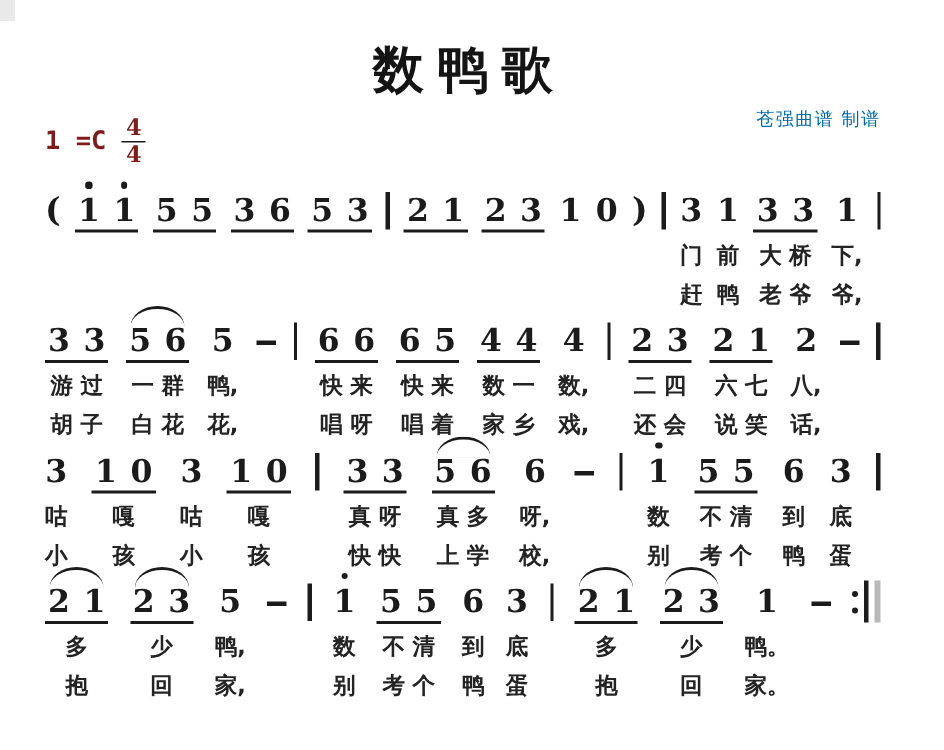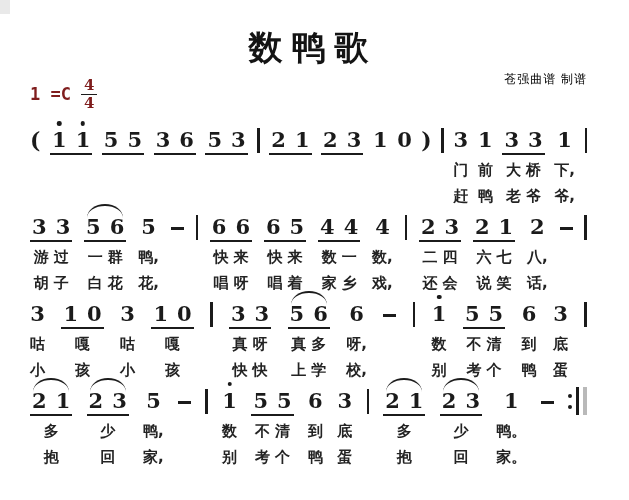--- a/index.html
+++ b/index.html
@@ -17,21 +17,21 @@
     color:#141414;line-height:1.15;
   }
 
   .header-row{display:flex;justify-content:space-between;align-items:flex-start;margin-top:2px;height:42px;}
   .keysig{display:flex;align-items:center;gap:10px;margin-top:8px;
     font-family:"DejaVu Sans Mono",monospace;font-size:17px;font-weight:600;color:#7f1d1d;}
   .frac{display:flex;flex-direction:column;align-items:center;
     font-family:"DejaVu Serif",serif;font-size:15px;font-weight:700;line-height:1.1;}
   .frac .den{border-top:1.6px solid #1b1b1b;}
   .frac span{padding:0 3px;}
-  .credit{font-size:12px;color:#000000;margin-top:2px;letter-spacing:1px;}
+  .credit{font-size:12px;color:#0369a1;margin-top:2px;letter-spacing:1px;}
 
   #score{margin-top:8px;}
   .system{display:flex;justify-content:space-between;align-items:flex-start;}
   .tok{display:flex;flex-direction:column;align-items:center;}
 
   .na{height:36px;display:flex;align-items:flex-end;position:relative;}
   .digit{font-family:"DejaVu Serif",serif;font-weight:700;font-size:21px;line-height:1;position:relative;color:#1b1b1b;}
   .grp{position:relative;}
   .digits{display:flex;gap:9px;padding:0 2px 3px;}
   .beam{border-bottom:2.4px solid #1b1b1b;}

